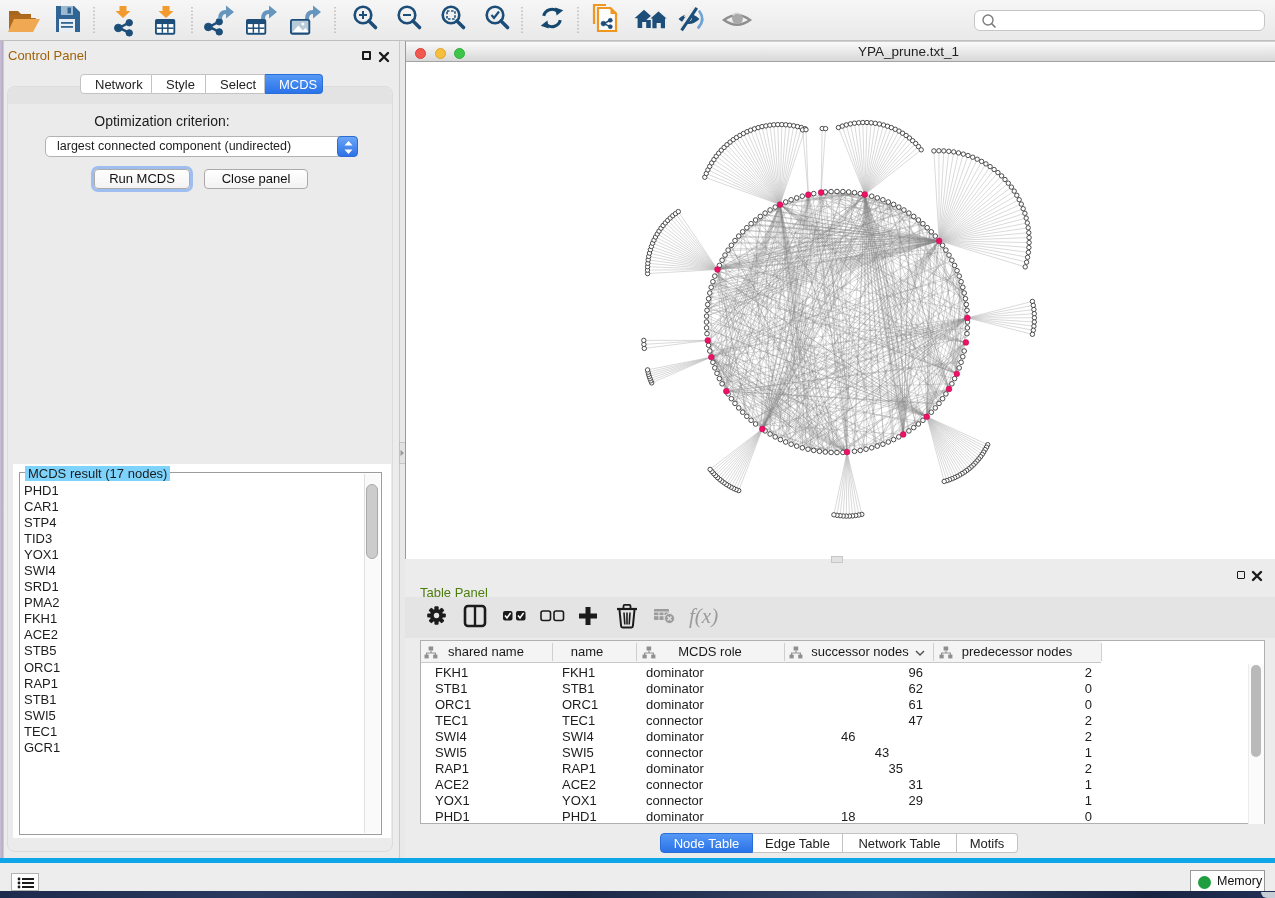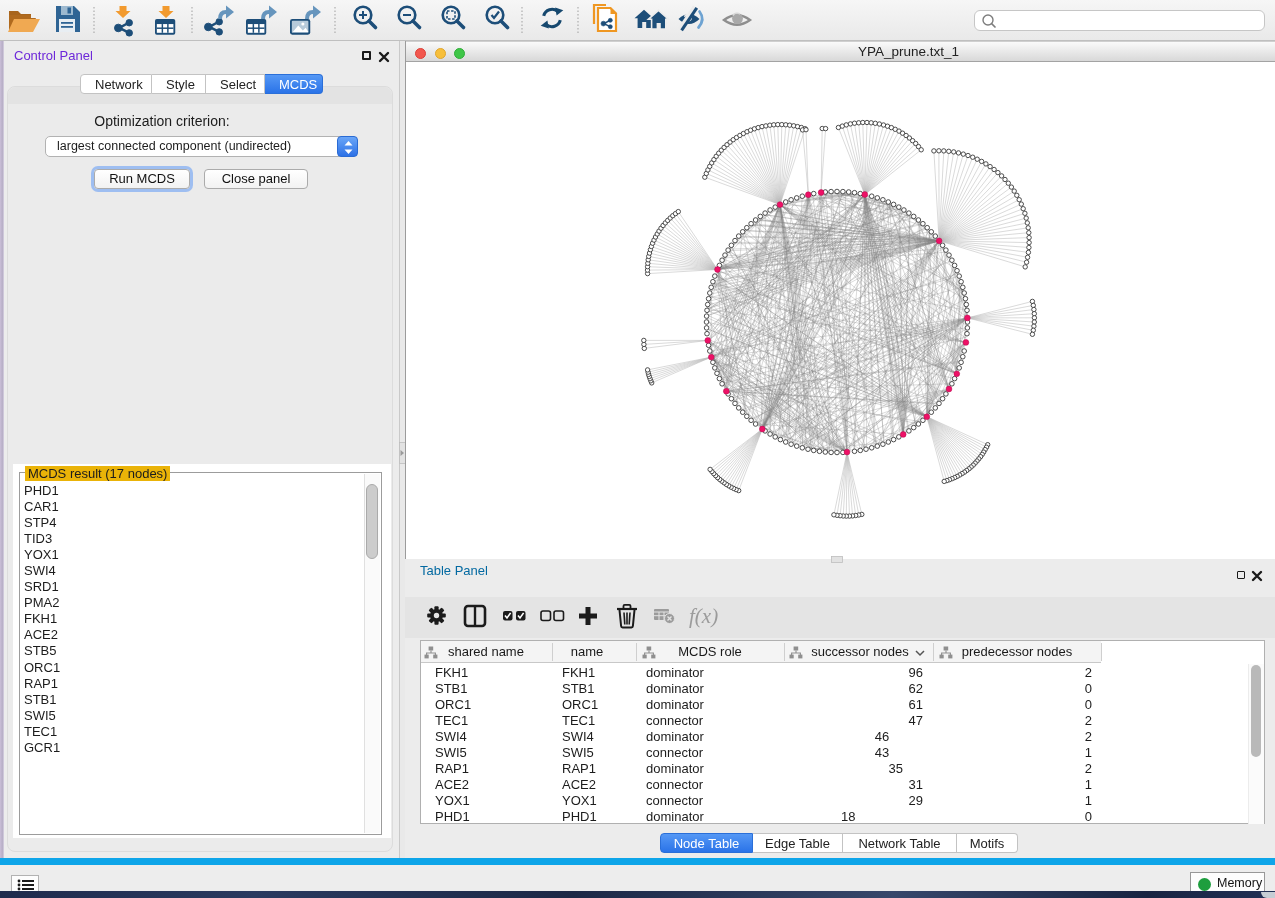--- a/index.html
+++ b/index.html
@@ -2,63 +2,63 @@
 <html><head><meta charset="utf-8">
 <style>
 *{margin:0;padding:0;box-sizing:border-box}
 html,body{width:1275px;height:898px;overflow:hidden}
 body{font-family:"Liberation Sans",sans-serif;background:#ececec;position:relative;font-size:13px;color:#1c1c1c}
 
 #toolbar{position:absolute;left:0;top:0;width:1275px;height:41px;background:linear-gradient(#f6f6f6,#e9e9e9);border-bottom:1px solid #bfbfbf}
 
 #cpanel{position:absolute;left:0;top:41px;width:400px;height:817px;background:#ececec;border-right:1px solid #c9c9c9}
 #cpanel .edge{position:absolute;left:0;top:0;width:4px;height:817px;background:linear-gradient(90deg,#cabfd8,#b7aec6 60%,#d8d2e2)}
-#cptitle{position:absolute;left:14px;top:48px;font-size:13px;color:#6d28d9}
+#cptitle{position:absolute;left:8px;top:48px;font-size:13px;color:#a16207}
 .miniSquare{position:absolute;width:9px;height:9px;border:2px solid #1a1a1a;border-radius:1px}
 .tabwrap{position:absolute;top:74px;left:80px;height:24px;display:flex}
 .tab{height:20px;line-height:19px;text-align:center;background:#fff;border:1px solid #c3c3c3;border-left:none;font-size:13px;color:#222;padding:0 14px}
 .tab.first{border-left:1px solid #c3c3c3;border-radius:4px 0 0 4px}
 .tab.sel{background:linear-gradient(#5598f5,#2a73e8);color:#fff;border-color:#2a6fd8;border-radius:0 4px 4px 0}
 #tabpanel{position:absolute;left:7px;top:86px;width:386px;height:766px;background:#ebebeb;border:1px solid #dcdcdc;border-radius:8px}
 #tabpanel .topband{position:absolute;left:0;top:0;width:100%;height:17px;background:#e3e3e3;border-radius:8px 8px 0 0}
 #optlabel{position:absolute;left:0;top:113px;width:324px;text-align:center;font-size:14px}
 #combo{position:absolute;left:45px;top:136px;width:313px;height:21px;background:#fff;border:1px solid #b2b2b2;border-radius:5px;line-height:19px;padding-left:11px;font-size:12.5px}
 #combo .cap{position:absolute;right:-1px;top:-1px;width:21px;height:21px;border-radius:4px;background:linear-gradient(#6aa6f8,#2d71e6);border:1px solid #2a6bd4}
 #combo .cap svg{position:absolute;left:3px;top:2px}
 .btn{position:absolute;height:20px;background:linear-gradient(#ffffff,#f2f2f2);border:1px solid #ababab;border-radius:4px;text-align:center;font-size:13px;line-height:18px;color:#111}
 #runbtn{left:94px;top:169px;width:96px;box-shadow:0 0 0 3px rgba(106,160,245,0.6)}
 #closebtn{left:204px;top:169px;width:104px}
 #grpwhite{position:absolute;left:13px;top:464px;width:378px;height:374px;background:#fff}
 #grpborder{position:absolute;left:19px;top:472px;width:363px;height:363px;border:1px solid #9c9c9c}
-#grplabel{position:absolute;left:25px;top:466px;background:#eab308;padding:0 3px;font-size:13px}
+#grplabel{position:absolute;left:25px;top:466px;background:#7dd3fc;padding:0 3px;font-size:13px}
 #mcdslist{position:absolute;left:24px;top:483px;width:340px;font-size:13px;line-height:16.05px}
 #lscroll{position:absolute;left:364px;top:474px;width:16px;height:359px;background:#fafafa;border-left:1px solid #e0e0e0}
 #lthumb{position:absolute;left:366px;top:484px;width:12px;height:75px;background:#ccc;border:1px solid #aaa;border-radius:6px}
 
 #netframe{position:absolute;left:405px;top:41px;width:870px;height:518px;border-left:1px solid #9b9b9b;background:#fff}
 #nettitle{position:absolute;left:0;top:0;width:100%;height:21px;background:linear-gradient(#fafafa,#d8d8d8);border-top:1px solid #cfcfcf;border-bottom:1px solid #a3a3a3;text-align:center;font-size:13.5px;line-height:20px;color:#222;padding-left:136px;box-sizing:border-box}
 .light{position:absolute;top:48px;width:11px;height:11px;border-radius:50%}
 
 #tpanel{position:absolute;left:405px;top:563px;width:870px;height:295px;background:#ececec}
-#tptitle{position:absolute;left:15px;top:0;font-size:13px;color:#0369a1}
+#tptitle{position:absolute;left:15px;top:22px;font-size:13px;color:#4d7c0f}
 #ttoolbar{position:absolute;left:0;top:34px;width:870px;height:41px;background:#e4e4e4}
 #ttable{position:absolute;left:15px;top:77px;width:845px;height:184px;background:#fff;border:1px solid #b0b0b0}
 #thead{position:absolute;left:0;top:0;width:680px;height:22px;background:#f4f4f4;border-bottom:1px solid #c8c8c8}
 #thead .hdiv{position:absolute;top:2px;height:18px;width:0;border-left:1px solid #cfcfcf}
 #thead .htxt{position:absolute;top:0;height:22px;line-height:22px;font-size:13px;color:#1a1a1a;text-align:center}
 .trow{position:absolute;left:0;width:844px;height:16px;font-size:13px;line-height:16px}
 .trow span{position:absolute;display:block}
 #tscroll{position:absolute;right:0;top:23px;width:16px;height:160px;background:#fbfbfb;border-left:1px solid #ececec}
 #tthumb{position:absolute;right:3px;top:24px;width:10px;height:92px;background:#b9b9b9;border-radius:5px}
 .btab{height:20px;line-height:19px;text-align:center;background:#fff;border:1px solid #c3c3c3;border-left:none;font-size:13px;color:#222;float:left}
 #btabs{position:absolute;left:255px;top:270px;height:20px}
 .btab.first{border-left:1px solid #c3c3c3;border-radius:4px 0 0 4px;background:linear-gradient(#5598f5,#2a73e8);color:#fff;border-color:#2a6fd8}
 .btab.last{border-radius:0 4px 4px 0}
 
-#statusbar{position:absolute;left:0;top:858px;width:1275px;height:33px;background:#ededed;border-top:7px solid #0ea5e9}
+#statusbar{position:absolute;left:0;top:858px;width:1275px;height:33px;background:#ededed;border-top:5px solid #0ea5e9}
 #sbtn{position:absolute;left:11px;top:10px;width:28px;height:18px;background:#fdfdfd;border:1px solid #b2b2b2}
 #membtn{position:absolute;left:1190px;top:7px;width:75px;height:23px;background:#fdfdfd;border:1px solid #989898;font-size:12.5px;line-height:21px;color:#111;text-align:left;padding-left:26px}
 #membtn i{position:absolute;left:7px;top:5px;width:13px;height:13px;border-radius:50%;background:#1e9e3e;font-style:normal}
 #desktop{position:absolute;left:0;top:891px;width:1275px;height:7px;background:linear-gradient(90deg,#1f2b4d,#2a3a60 20%,#1c2846 45%,#37476b 70%,#182442 90%,#223055)}
 #desktop .corner{position:absolute;right:0;top:1px;width:14px;height:6px;background:#c6cdd4;border-radius:0 0 0 6px}
 
 #search{position:absolute;left:974px;top:10px;width:291px;height:21px;background:#fff;border:1px solid #c6c6c6;border-radius:6px}
 
 #vsplit{position:absolute;left:400px;top:41px;width:5px;height:817px;background:#e9e9e9}
 #hsplit{position:absolute;left:405px;top:559px;width:870px;height:4px;background:#ececec}
@@ -1398,21 +1398,21 @@
         <span style="left:14px">TEC1</span>
         <span style="left:141px">TEC1</span>
         <span style="left:225px">connector</span>
         <span style="left:420px;width:82px;text-align:right">47</span>
         <span style="left:600px;width:71px;text-align:right">2</span>
       </div>
       <div class="trow" style="top:88px">
         <span style="left:14px">SWI4</span>
         <span style="left:141px">SWI4</span>
         <span style="left:225px">dominator</span>
-        <span style="left:420px;width:82px;text-align:center">46</span>
+        <span style="left:420px;width:82px;text-align:left">46</span>
         <span style="left:600px;width:71px;text-align:right">2</span>
       </div>
       <div class="trow" style="top:104px">
         <span style="left:14px">SWI5</span>
         <span style="left:141px">SWI5</span>
         <span style="left:225px">connector</span>
         <span style="left:420px;width:82px;text-align:center">43</span>
         <span style="left:600px;width:71px;text-align:right">1</span>
       </div>
       <div class="trow" style="top:120px">

